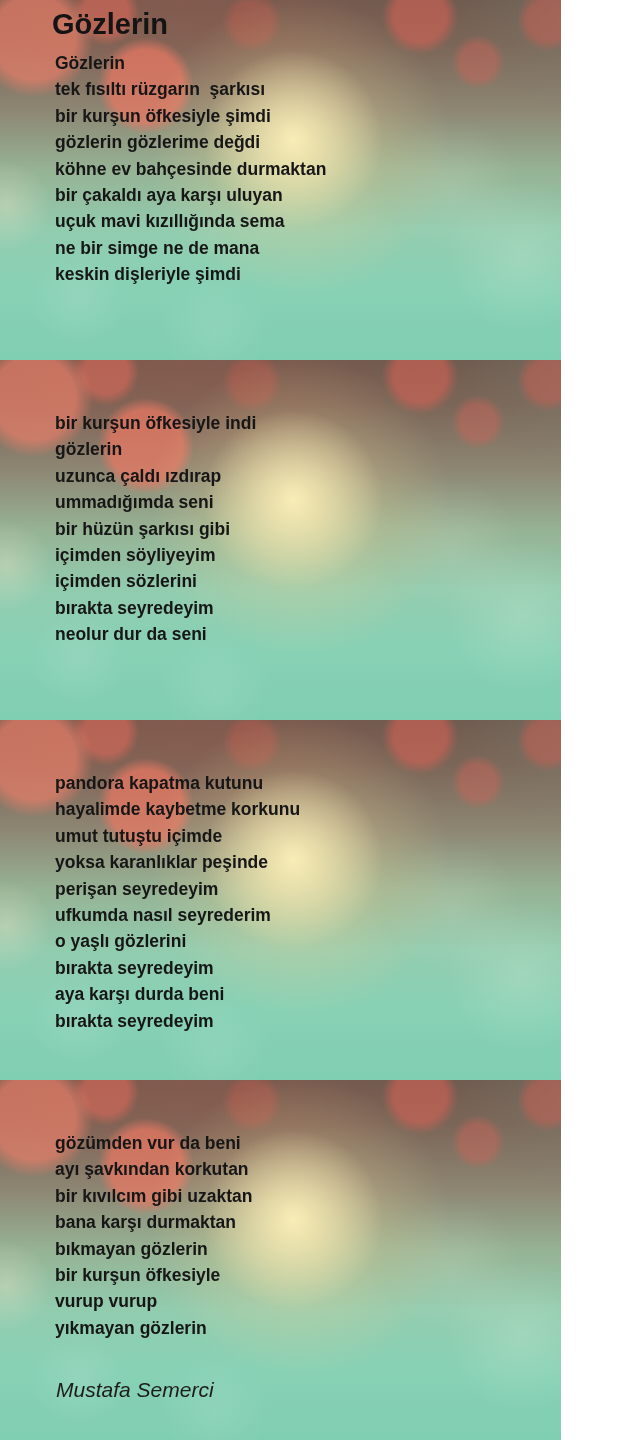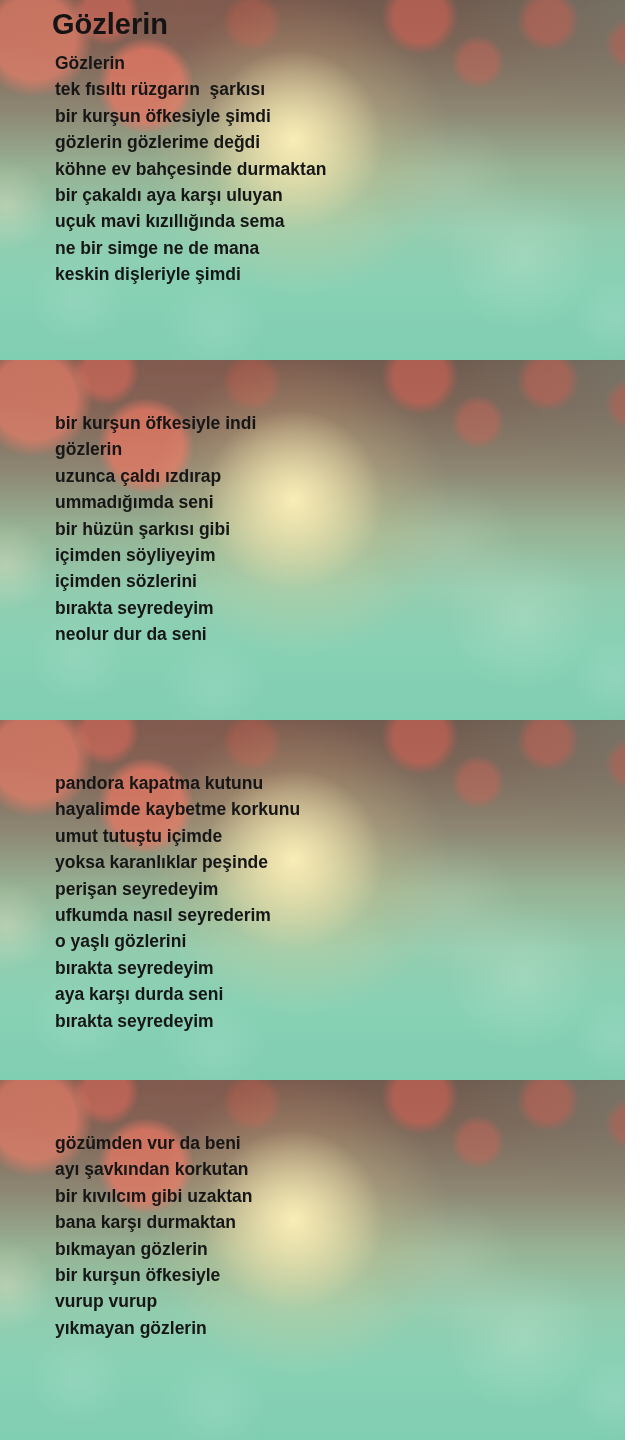--- a/index.html
+++ b/index.html
@@ -4,21 +4,21 @@
 <style>
   html,body{margin:0;padding:0;background:#ffffff;}
   .page{
     position:relative;
     width:640px;height:1440px;
     overflow:hidden;
     font-family:"Liberation Sans","DejaVu Sans",sans-serif;
   }
   .panel{
     position:relative;
-    width:625px;height:360px;
+    width:561px;height:360px;
     overflow:hidden;
     background:
       radial-gradient(90px 90px at 293px 140px, rgba(252,240,185,0.95), rgba(250,232,165,0) 100%),
       radial-gradient(210px 210px at 300px 148px, rgba(243,214,150,0.50), rgba(243,214,150,0) 72%),
       radial-gradient(80px 80px at 34px 38px, rgba(240,128,106,0.65) 52%, rgba(240,128,106,0) 74%),
       radial-gradient(62px 62px at 146px 86px, rgba(237,120,99,0.70) 58%, rgba(237,120,99,0) 78%),
       radial-gradient(44px 44px at 106px 12px, rgba(228,106,90,0.55) 50%, rgba(228,106,90,0) 76%),
       radial-gradient(40px 40px at 252px 22px, rgba(190,92,78,0.45) 48%, rgba(190,92,78,0) 75%),
       radial-gradient(52px 52px at 420px 16px, rgba(222,98,84,0.55) 50%, rgba(222,98,84,0) 74%),
       radial-gradient(36px 36px at 478px 62px, rgba(214,100,88,0.42) 48%, rgba(214,100,88,0) 75%),
@@ -97,31 +97,32 @@
   <section class="panel">
     <div class="stanza">
       <div class="line">pandora kapatma kutunu</div>
       <div class="line">hayalimde kaybetme korkunu</div>
       <div class="line">umut tutuştu içimde</div>
       <div class="line">yoksa karanlıklar peşinde</div>
       <div class="line">perişan seyredeyim</div>
       <div class="line">ufkumda nasıl seyrederim</div>
       <div class="line">o yaşlı gözlerini</div>
       <div class="line">bırakta seyredeyim</div>
-      <div class="line">aya karşı durda seni</div>
+      <div class="line">aya karşı durda beni</div>
       <div class="line">bırakta seyredeyim</div>
     </div>
   </section>
 
   <section class="panel">
     <div class="stanza">
       <div class="line">gözümden vur da beni</div>
       <div class="line">ayı şavkından korkutan</div>
       <div class="line">bir kıvılcım gibi uzaktan</div>
       <div class="line">bana karşı durmaktan</div>
       <div class="line">bıkmayan gözlerin</div>
       <div class="line">bir kurşun öfkesiyle</div>
       <div class="line">vurup vurup</div>
       <div class="line">yıkmayan gözlerin</div>
     </div>
+    <div class="author">Mustafa Semerci</div>
   </section>
 
 </div>
 
 </body></html>

